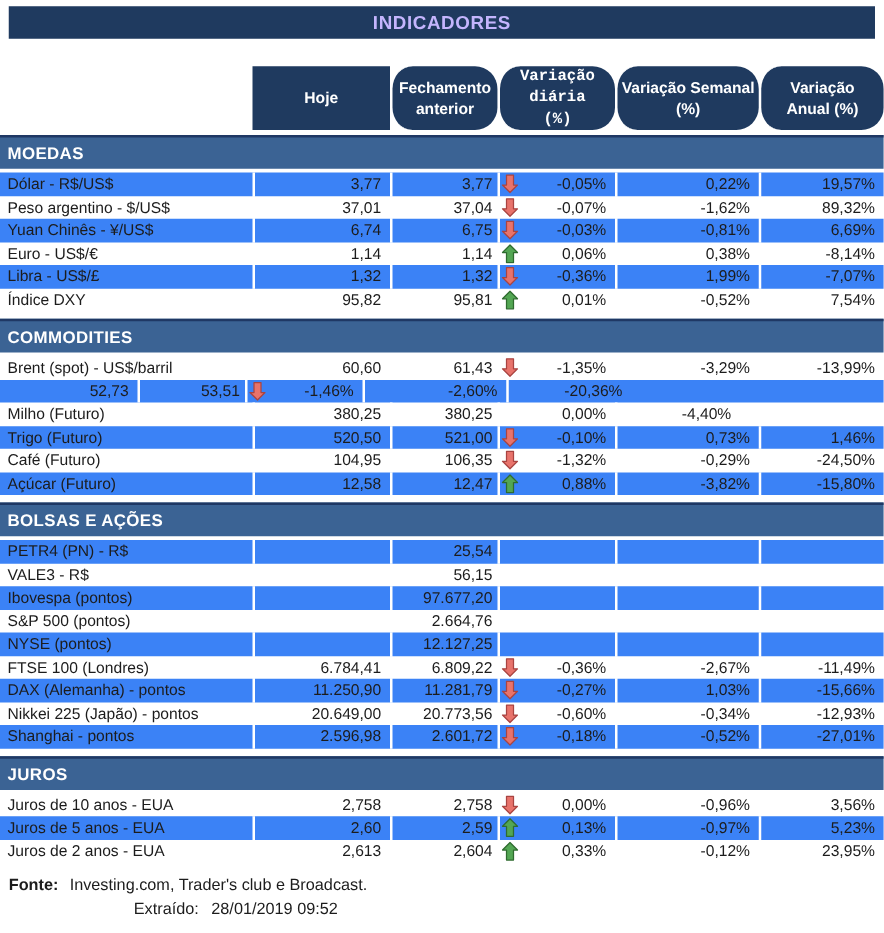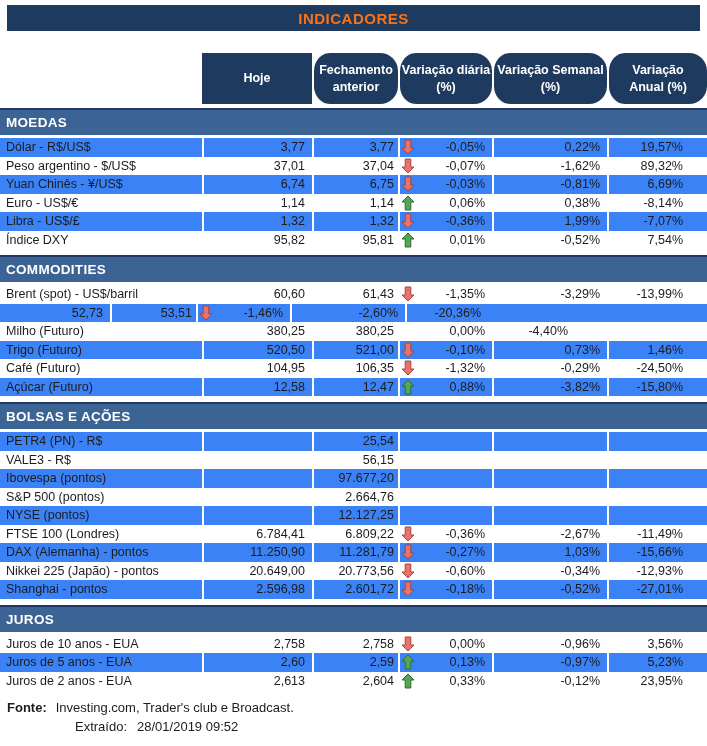--- a/index.html
+++ b/index.html
@@ -8,21 +8,21 @@
     width:707px; height:746px;
     font-family:"Liberation Sans", sans-serif;
     color:#1c1c1c;
     padding-top:5px;
     overflow:hidden;
   }
   .title-bar {
     margin:0 7px;
     height:26px;
     background:#1f3a5f;
-    color:#f97316;
+    color:#c4b5fd;
     font-size:15px;
     font-weight:bold;
     letter-spacing:.5px;
     display:flex; align-items:center; justify-content:center;
   }
   .hdr {
     margin-top:22px;
     display:flex;
     height:51px;
   }
@@ -33,21 +33,21 @@
     font-weight:bold;
     font-size:12.5px;
     line-height:1.35;
     display:flex; align-items:center; justify-content:center;
     text-align:center;
     white-space:pre-line;
   }
   .hdr-cell + .hdr-cell { border-left:2px solid #ffffff;border-radius:18px; }
   .w-hoje { width:110px; }
   .w-fech { width:86px; }
-  .w-diaria { width:94px; }
+  .w-diaria { width:94px;font-family:Liberation Mono, monospace; }
   .w-semanal { width:115px; }
   .w-anual { width:100px; }
 
   #sections { margin-top:4px; }
   .section + .section .band { margin-top:6px; }
   .band {
     height:27px;
     border-top:2px solid #1f3864;
     background:#3b6394;
     color:#ffffff;
@@ -68,27 +68,27 @@
     height:100%;
     display:flex; align-items:center;
     overflow:hidden;
   }
   .row .cell + .cell { border-left:2px solid #ffffff; }
   .c-label { width:202px; padding-left:6px; }
   .c-hoje  { width:110px; justify-content:flex-end; padding-right:7px; }
   .c-fech  { width:86px;  justify-content:flex-end; padding-right:4px; }
   .c-diaria{ width:94px;  justify-content:space-between; padding-right:7px; }
   .c-semanal{ width:115px; justify-content:flex-end; padding-right:7px; }
-  .c-anual { width:100px; justify-content:flex-end; padding-right:24px; }
+  .c-anual { width:100px; justify-content:flex-end; padding-right:7px; }
   .arrow-slot { width:15px; height:16px; display:flex; align-items:center; margin-left:1px; }
   .arrow-slot svg { display:block; }
 
   .footer { margin-top:8px; font-size:13px; }
   .footer-line1 { padding-left:7px; height:19px; display:flex; align-items:center; }
-  .footer-line2 { padding-left:75px; height:19px; display:flex; align-items:center; }
+  .footer-line2 { padding-left:107px; height:19px; display:flex; align-items:center; }
   .bold { font-weight:bold; }
   .gap-sm { margin-right:9px; }
   .gap-md { margin-right:10px; }
 </style>
 </head>
 <body>
 
 <div class="title-bar">INDICADORES</div>
 
 <div class="hdr">

